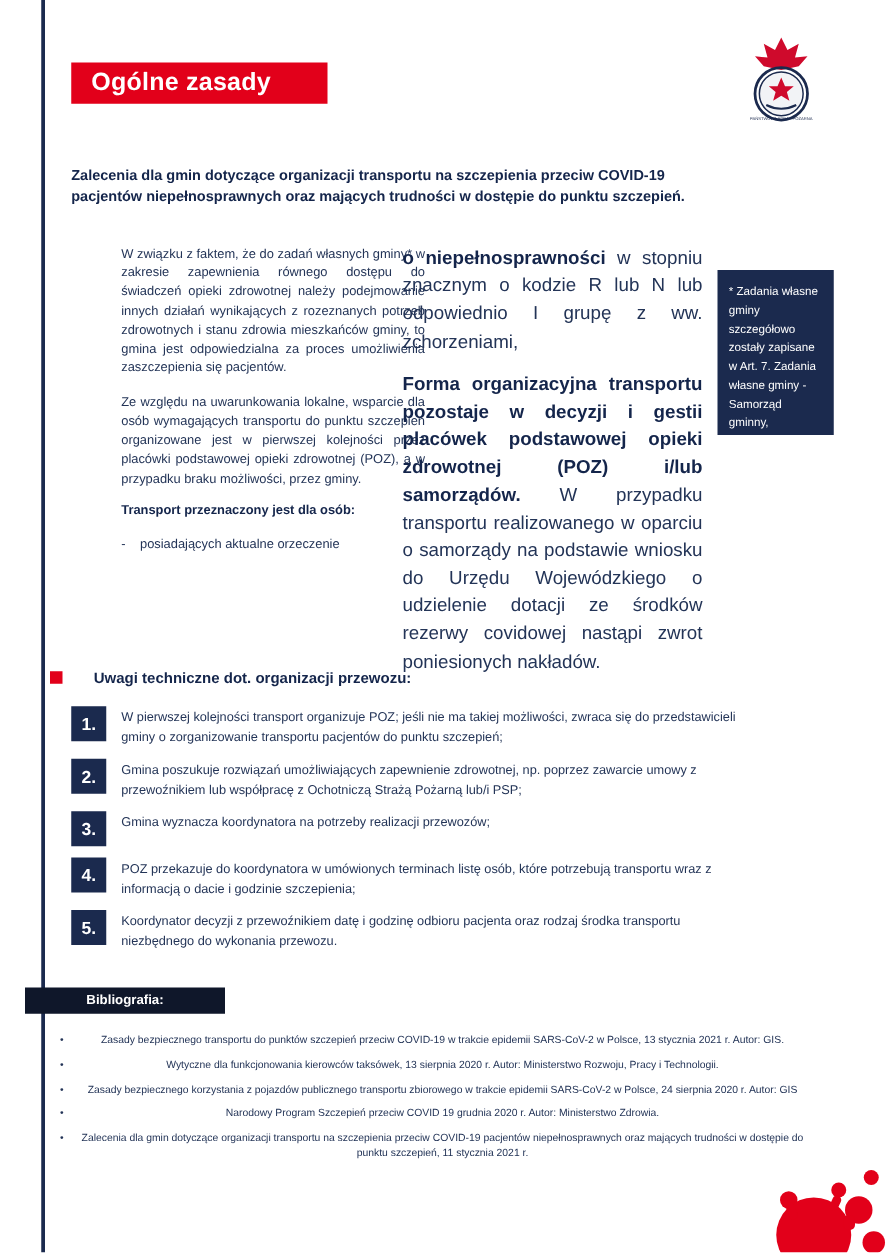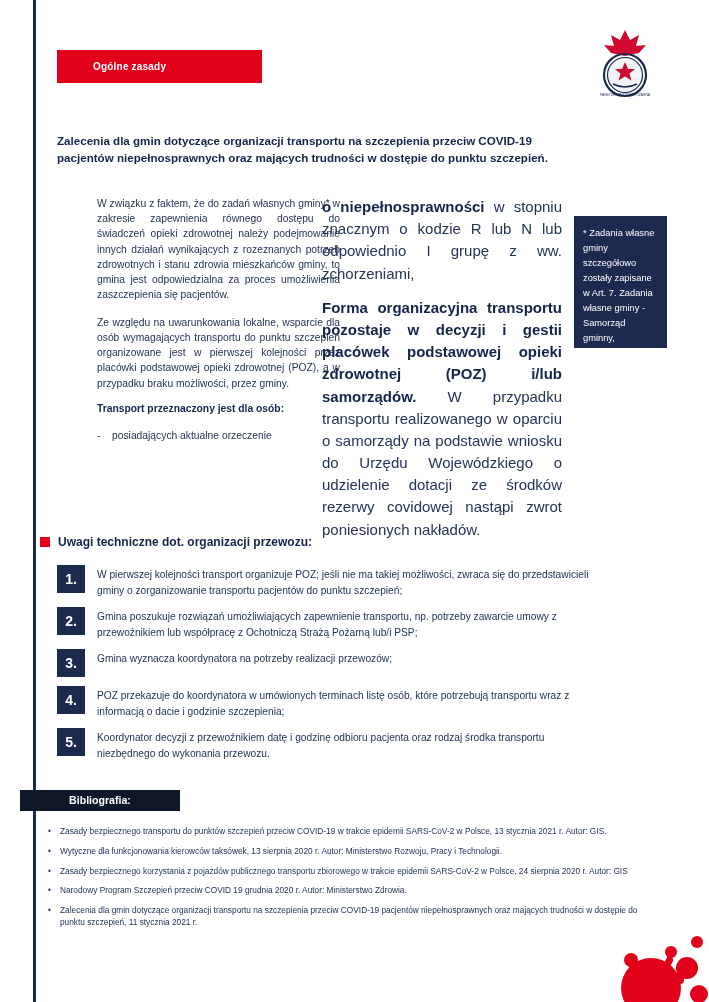--- a/index.html
+++ b/index.html
@@ -34,26 +34,25 @@
   .header-band {
     position: absolute;
     left: 57px;
     top: 50px;
     width: 205px;
     height: 33px;
     background: #e2001a;
   }
   .header-band .title {
     color: #ffffff;
-    font-size: 10px;
+    font-size: 20px;
     font-weight: bold;
     line-height: 33px;
     padding-left: 16px;
     letter-spacing: .2px;
-    margin-left: 20px;
   }
   
   .emblem {
     position: absolute;
     right: 53px;
     top: 28px;
     width: 62px;
     height: 74px;
   }
   .emblem svg { display:block; }
@@ -120,21 +119,21 @@
     box-sizing: border-box;
   }
 
   
   .section-head {
     position: absolute;
     left: 40px;
     top: 535px;
     display: flex;
     align-items: center;
-    gap: 8px;
+    gap: 25px;
   }
   .section-head .sq {
     width: 10px; height: 10px; background: #e2001a; flex: none;
   }
   .section-head .txt {
     font-size: 12px;
     font-weight: bold;
     color: #14254b;
   }
 
@@ -198,21 +197,21 @@
     font-size: 8.3px;
     line-height: 1.42;
     color: #233457;
     margin-bottom: 8px;
   }
   .biblio-item .bullet {
     width: 12px;
     flex: none;
     color: #233457;
   }
-  .biblio-item .txt { flex: 1; }
+  .biblio-item .txt { flex: 1; text-align: center; }
 
   
   .virus {
     position: absolute;
     right: 0;
     bottom: 0;
     width: 130px;
     height: 120px;
     pointer-events: none;
   }
@@ -263,21 +262,21 @@
     <div class="txt">Uwagi techniczne dot. organizacji przewozu:</div>
   </div>
 
   <div class="steps">
     <div class="step">
       <div class="num">1.</div>
       <div class="body">W pierwszej kolejności transport organizuje POZ; jeśli nie ma takiej możliwości, zwraca się do przedstawicieli gminy o zorganizowanie transportu pacjentów do punktu szczepień;</div>
     </div>
     <div class="step">
       <div class="num">2.</div>
-      <div class="body">Gmina poszukuje rozwiązań umożliwiających zapewnienie transportu, np. potrzeby zawarcie umowy z przewoźnikiem lub współpracę z Ochotniczą Strażą Pożarną lub/i PSP;</div>
+      <div class="body">Gmina poszukuje rozwiązań umożliwiających zapewnienie zdrowotnej, np. poprzez zawarcie umowy z przewoźnikiem lub współpracę z Ochotniczą Strażą Pożarną lub/i PSP;</div>
     </div>
     <div class="step">
       <div class="num">3.</div>
       <div class="body">Gmina wyznacza koordynatora na potrzeby realizacji przewozów;</div>
     </div>
     <div class="step">
       <div class="num">4.</div>
       <div class="body">POZ przekazuje do koordynatora w umówionych terminach listę osób, które potrzebują transportu wraz z informacją o dacie i godzinie szczepienia;</div>
     </div>
     <div class="step">

